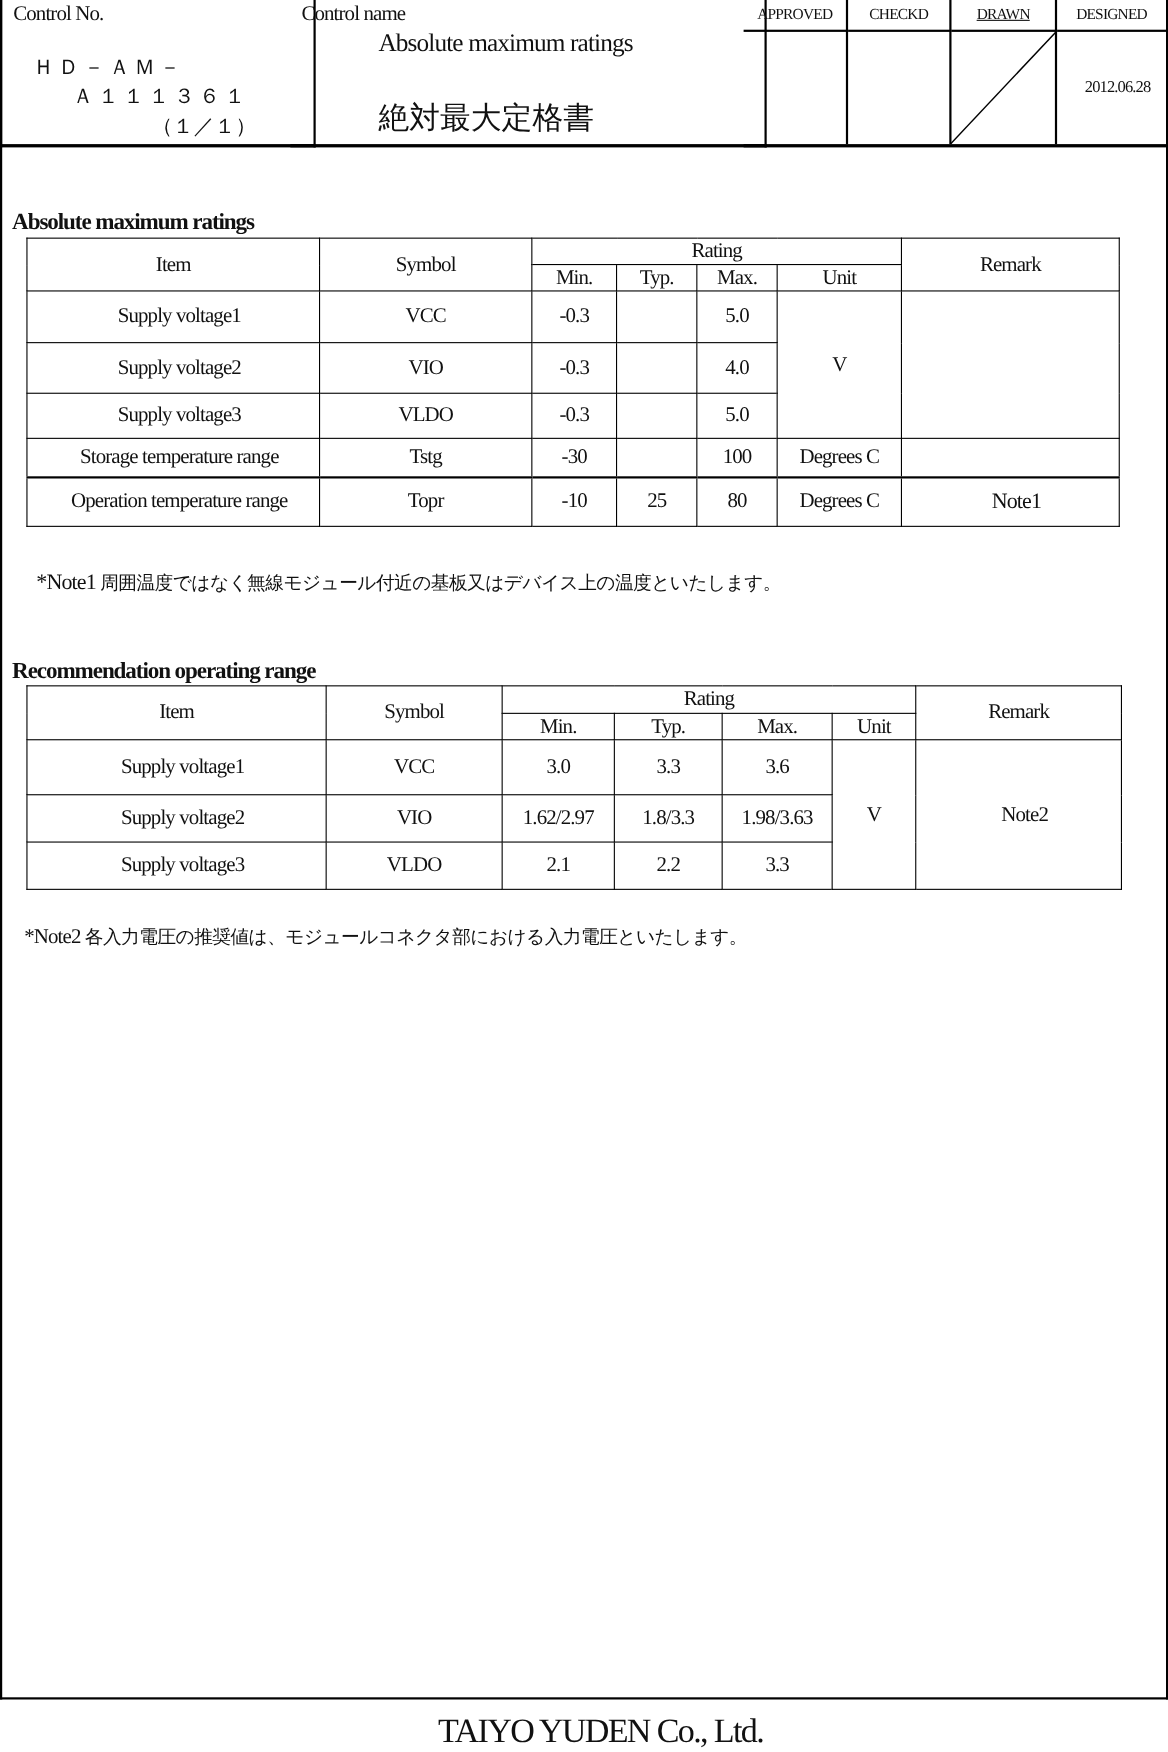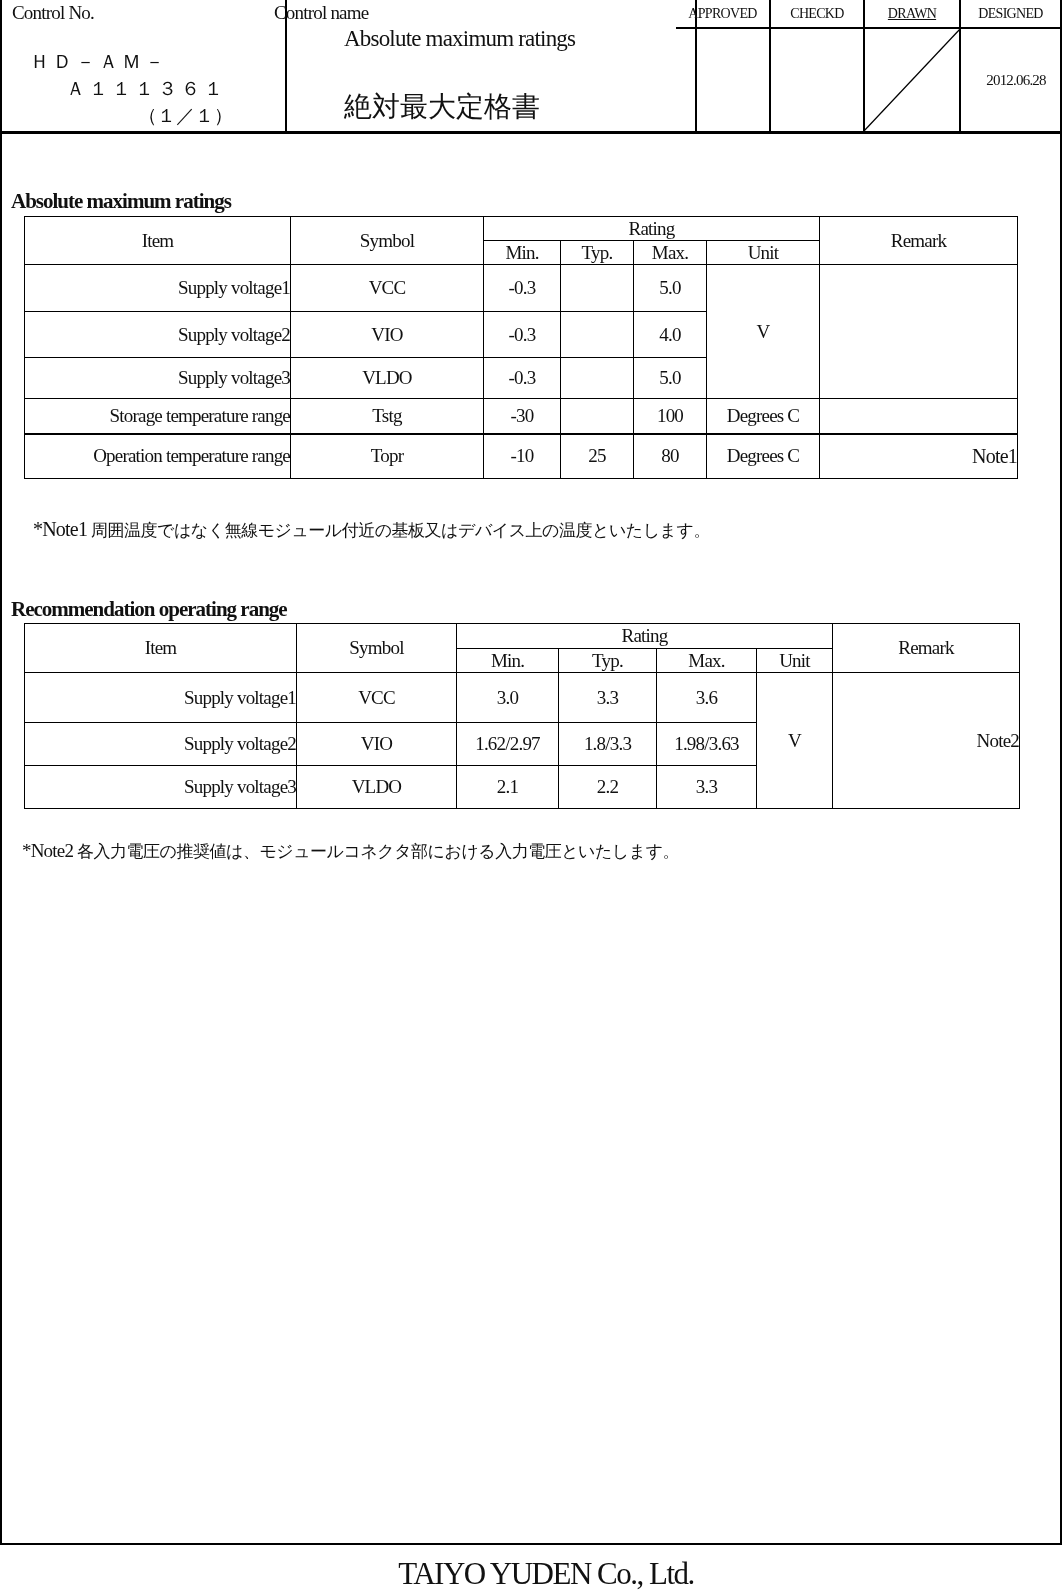--- a/index.html
+++ b/index.html
@@ -10,21 +10,21 @@
   .header { position: absolute; left: 0; top: 0; width: 1062px; height: 134px; }
   .hcell { position: absolute; top: 0; height: 131px; border-right: 2px solid #000; border-bottom: 3px solid #000; box-sizing: content-box; padding-left: 21px; }
   .hlabel { position: absolute; font-size: 19px; letter-spacing: -0.8px; }
   .ctrl-no-val { position: absolute; font-size: 19px; letter-spacing: 4px; line-height: 27px; }
   .sign-head { position: absolute; top: 0; height: 27px; border-right: 2px solid #000; border-bottom: 2px solid #000;
                font-size: 14px; text-align: center; line-height: 27px; letter-spacing: -0.7px; }
   .sign-body { position: absolute; top: 29px; height: 102px; border-right: 2px solid #000; }
   .section-title { position: absolute; left: 11px; font-weight: bold; font-size: 21px; letter-spacing: -1px; }
   table.spec { position: absolute; border-collapse: collapse; table-layout: fixed; }
   table.spec td { border: 1.5px solid #000; font-size: 19px; letter-spacing: -0.8px; text-align: center; padding: 0; }
-  table.spec td.left { text-align: right; padding-left: 11px; font-family: Liberation Serif, serif; }
+  table.spec td.left { text-align: center; padding-left: 11px; font-family: Liberation Serif, serif; }
   table.spec td.thick-top { border-top: 2.5px solid #000; margin-top: 21px; }
   .note { position: absolute; font-size: 19px; letter-spacing: -0.8px; }
   .note .jp { font-family: "DejaVu Serif", serif; font-size: 17px; letter-spacing: -0.5px; }
   .footer { position: absolute; top: 1556px; left: 0; width: 1062px; text-align: center; font-size: 31px; letter-spacing: -1.5px; padding-left: 15px; }
   .diag { position: absolute; left: 864px; top: 29px; width: 96px; height: 102px; }
 </style>
 </head>
 <body>
 
 <div class="page-frame"></div>

